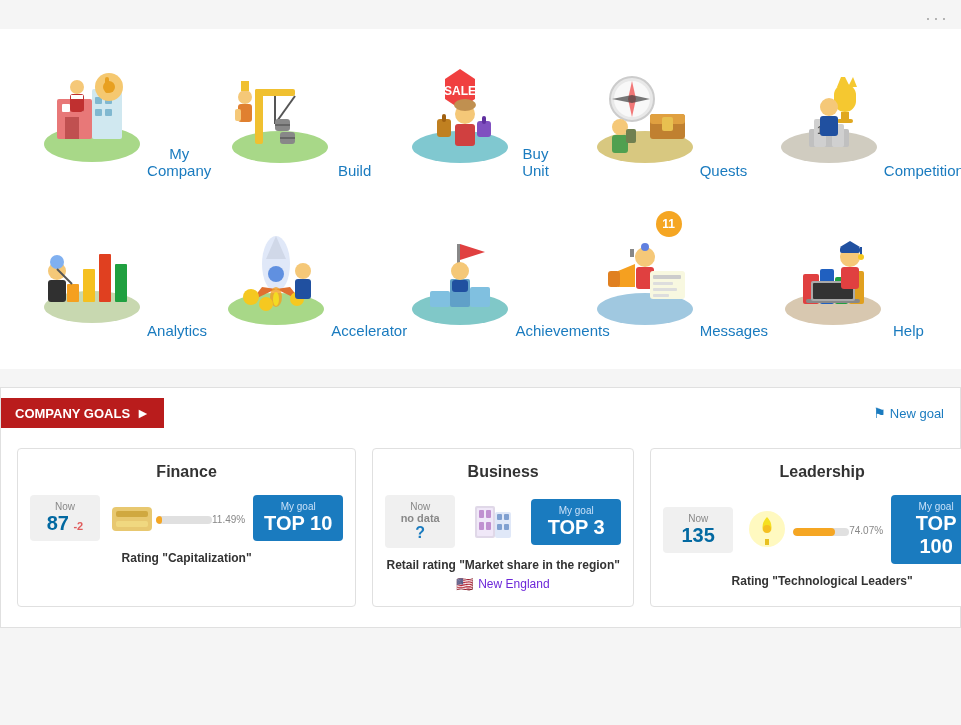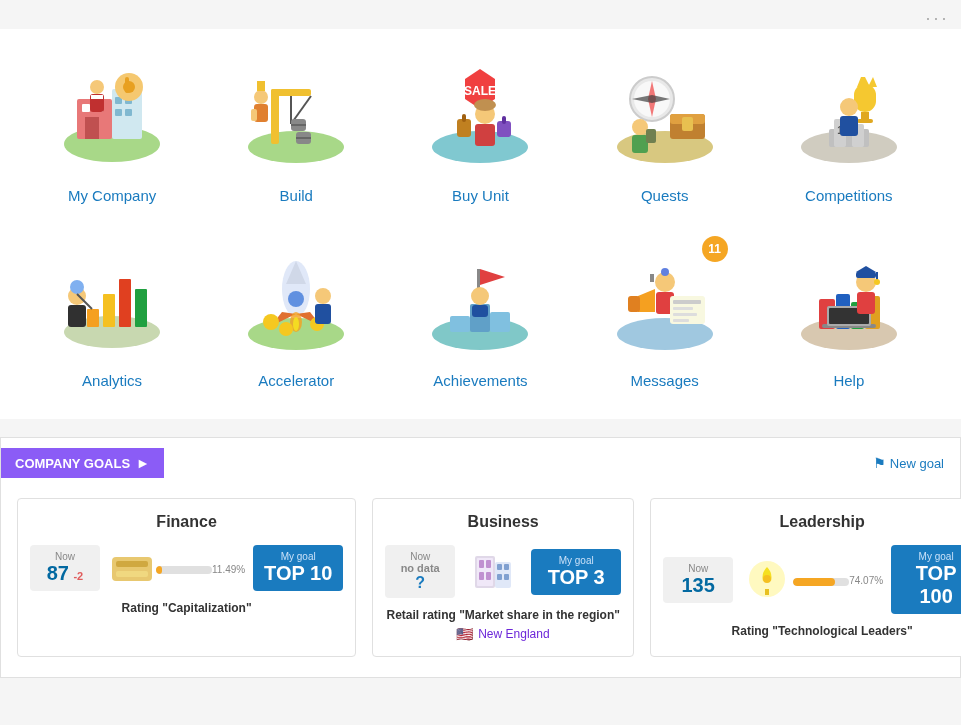--- a/index.html
+++ b/index.html
@@ -22,22 +22,22 @@
       padding: 10px 20px 20px 20px;
     }
     .icon-grid {
       display: flex;
       flex-wrap: wrap;
       justify-content: space-around;
       gap: 10px 0;
     }
     .icon-item {
       display: flex;
-      flex-direction: column;
-      align-items: center;
+      flex-direction: row;
+      align-items: flex-end;
       width: 160px;
       cursor: pointer;
       padding: 10px 5px;
     }
     .icon-img {
       width: 130px;
       height: 130px;
       display: flex;
       align-items: center;
       justify-content: center;
@@ -46,21 +46,21 @@
     .icon-label {
       margin-top: 8px;
       color: #1a7bbf;
       font-size: 15px;
       font-weight: 500;
       text-align: center;
     }
     .badge {
       position: absolute;
       top: 2px;
-      right: 2px;
+      right: 18px;
       background: #f5a623;
       color: #fff;
       border-radius: 50%;
       width: 26px;
       height: 26px;
       display: flex;
       align-items: center;
       justify-content: center;
       font-size: 12px;
       font-weight: bold;
@@ -73,21 +73,21 @@
       padding: 0 0 20px 0;
       border: 1px solid #e0e0e0;
     }
     .goals-header {
       display: flex;
       align-items: center;
       justify-content: space-between;
       padding: 10px 16px 10px 0;
     }
     .goals-title-btn {
-      background: #8b5cf6;
+      background: #b91c1c;
       color: #fff;
       font-size: 13px;
       font-weight: bold;
       padding: 7px 14px;
       border: none;
       cursor: pointer;
       display: flex;
       align-items: center;
       gap: 6px;
     }

